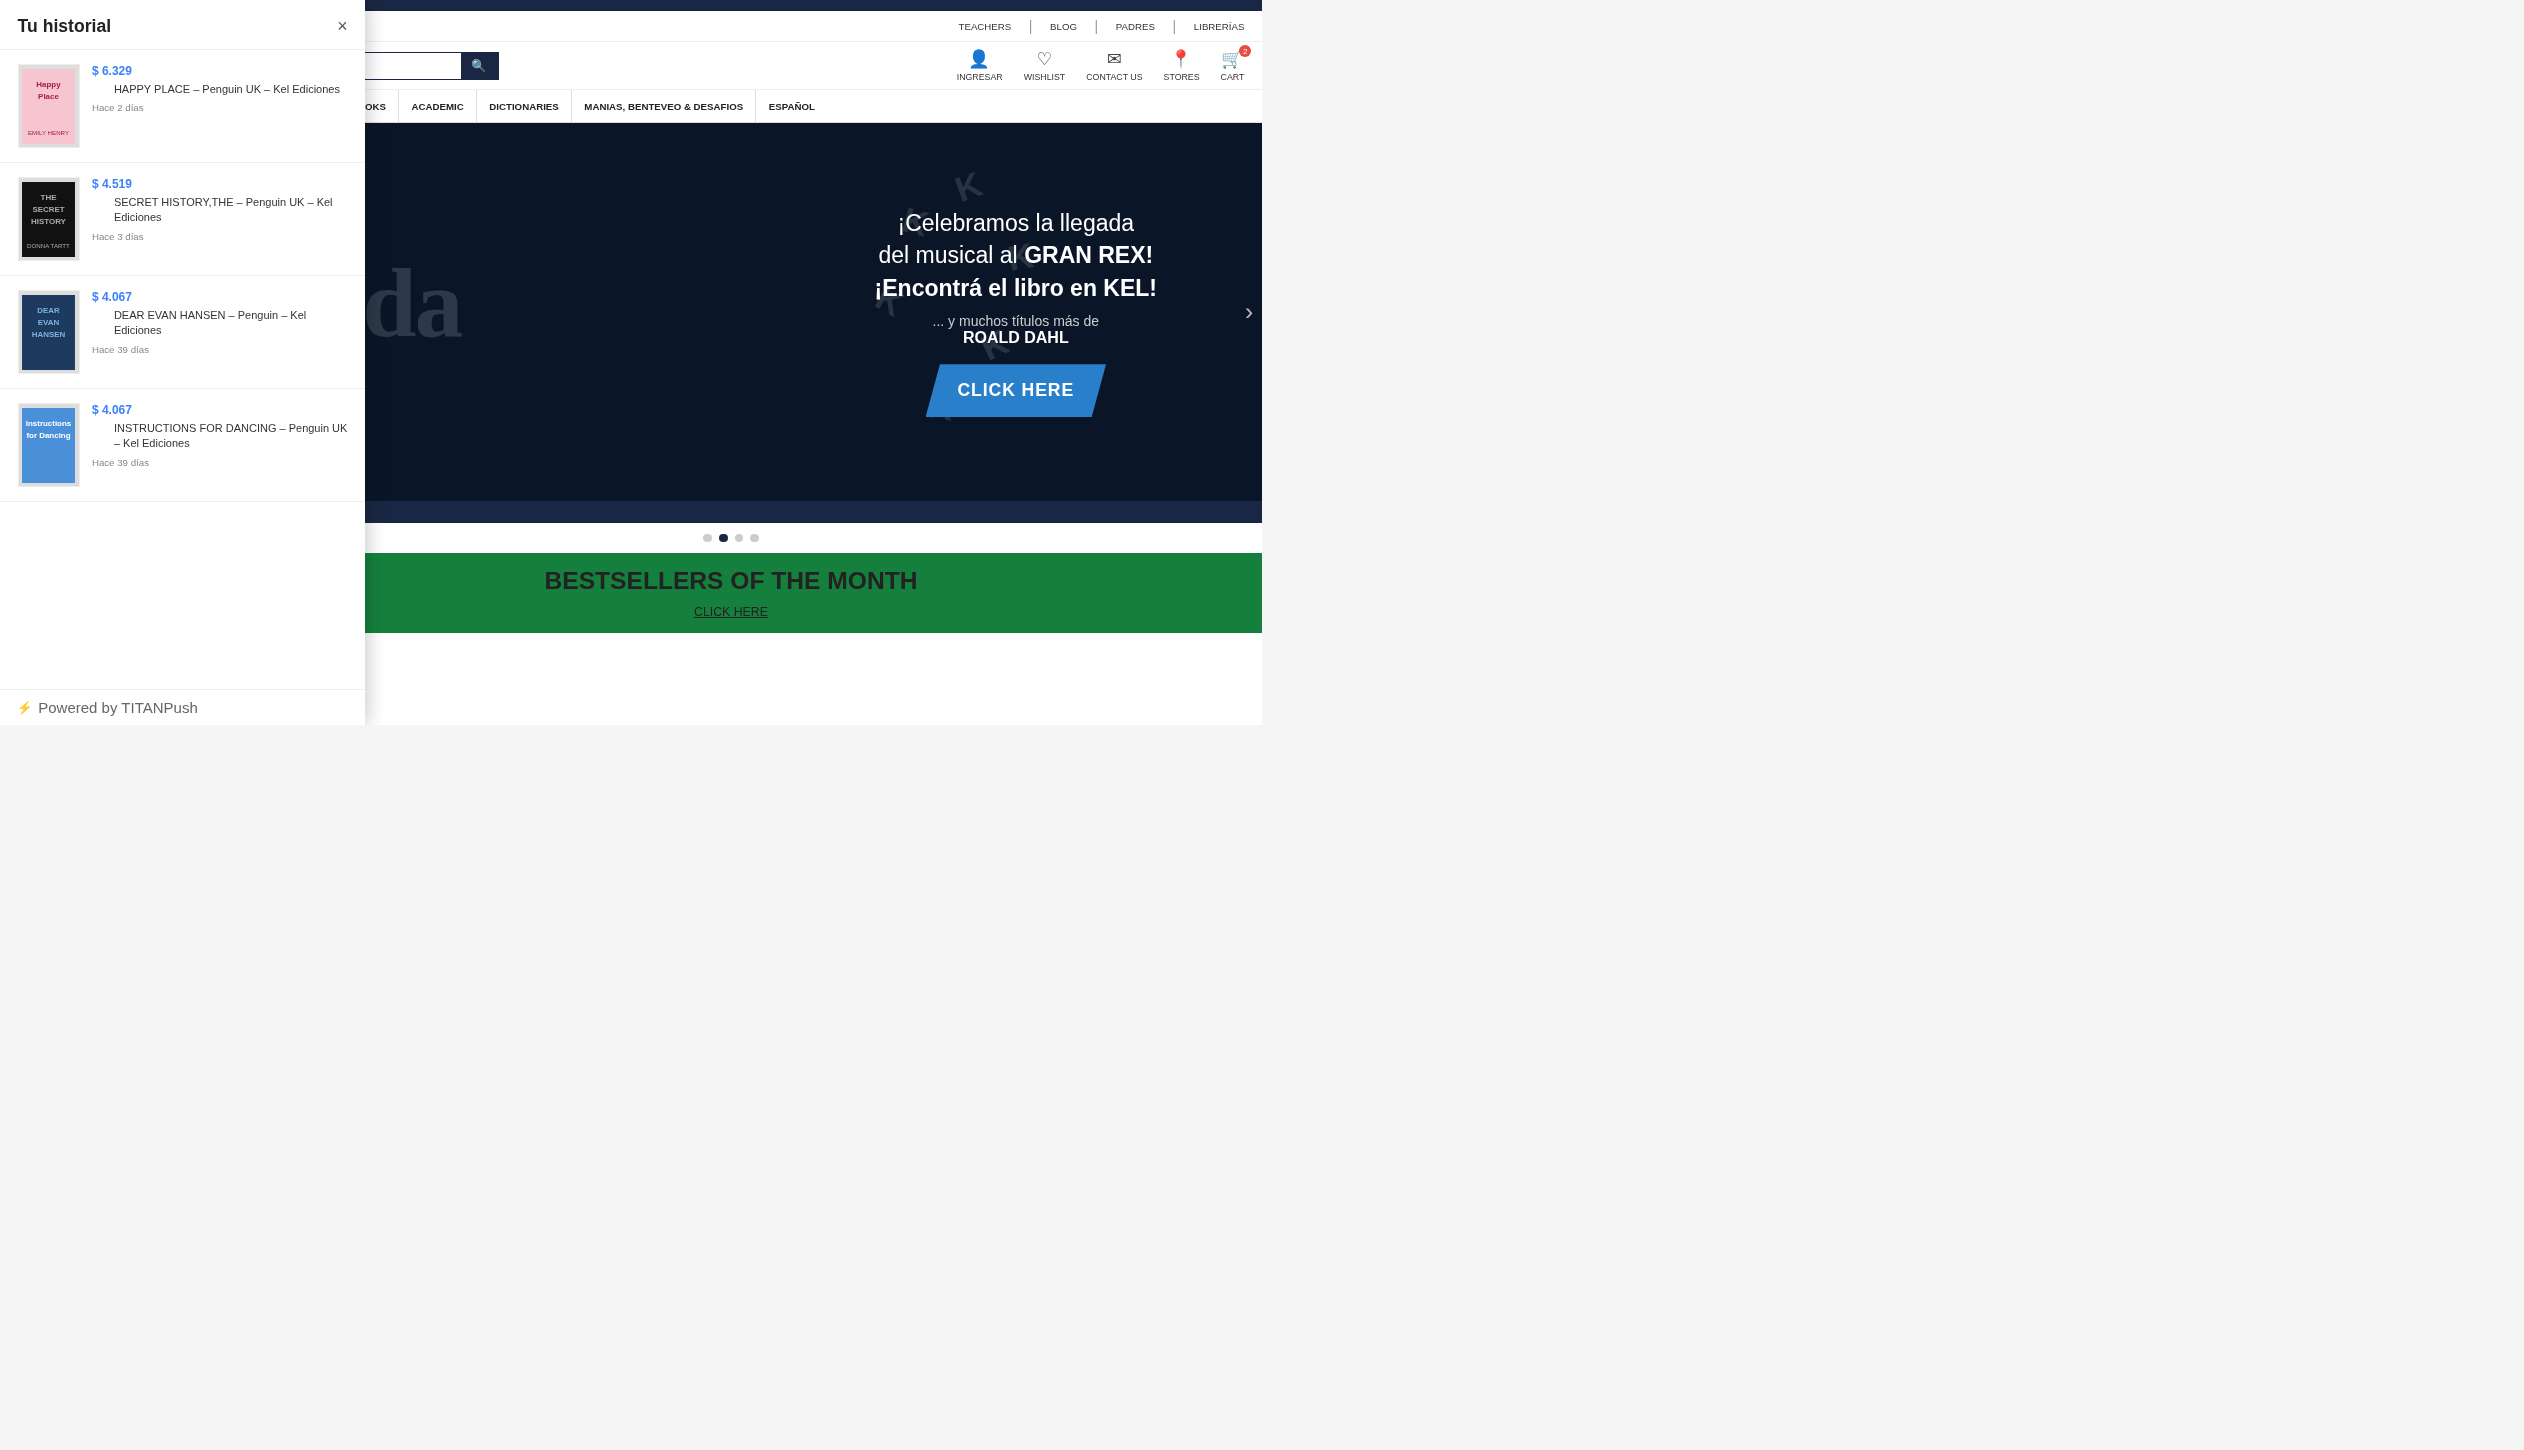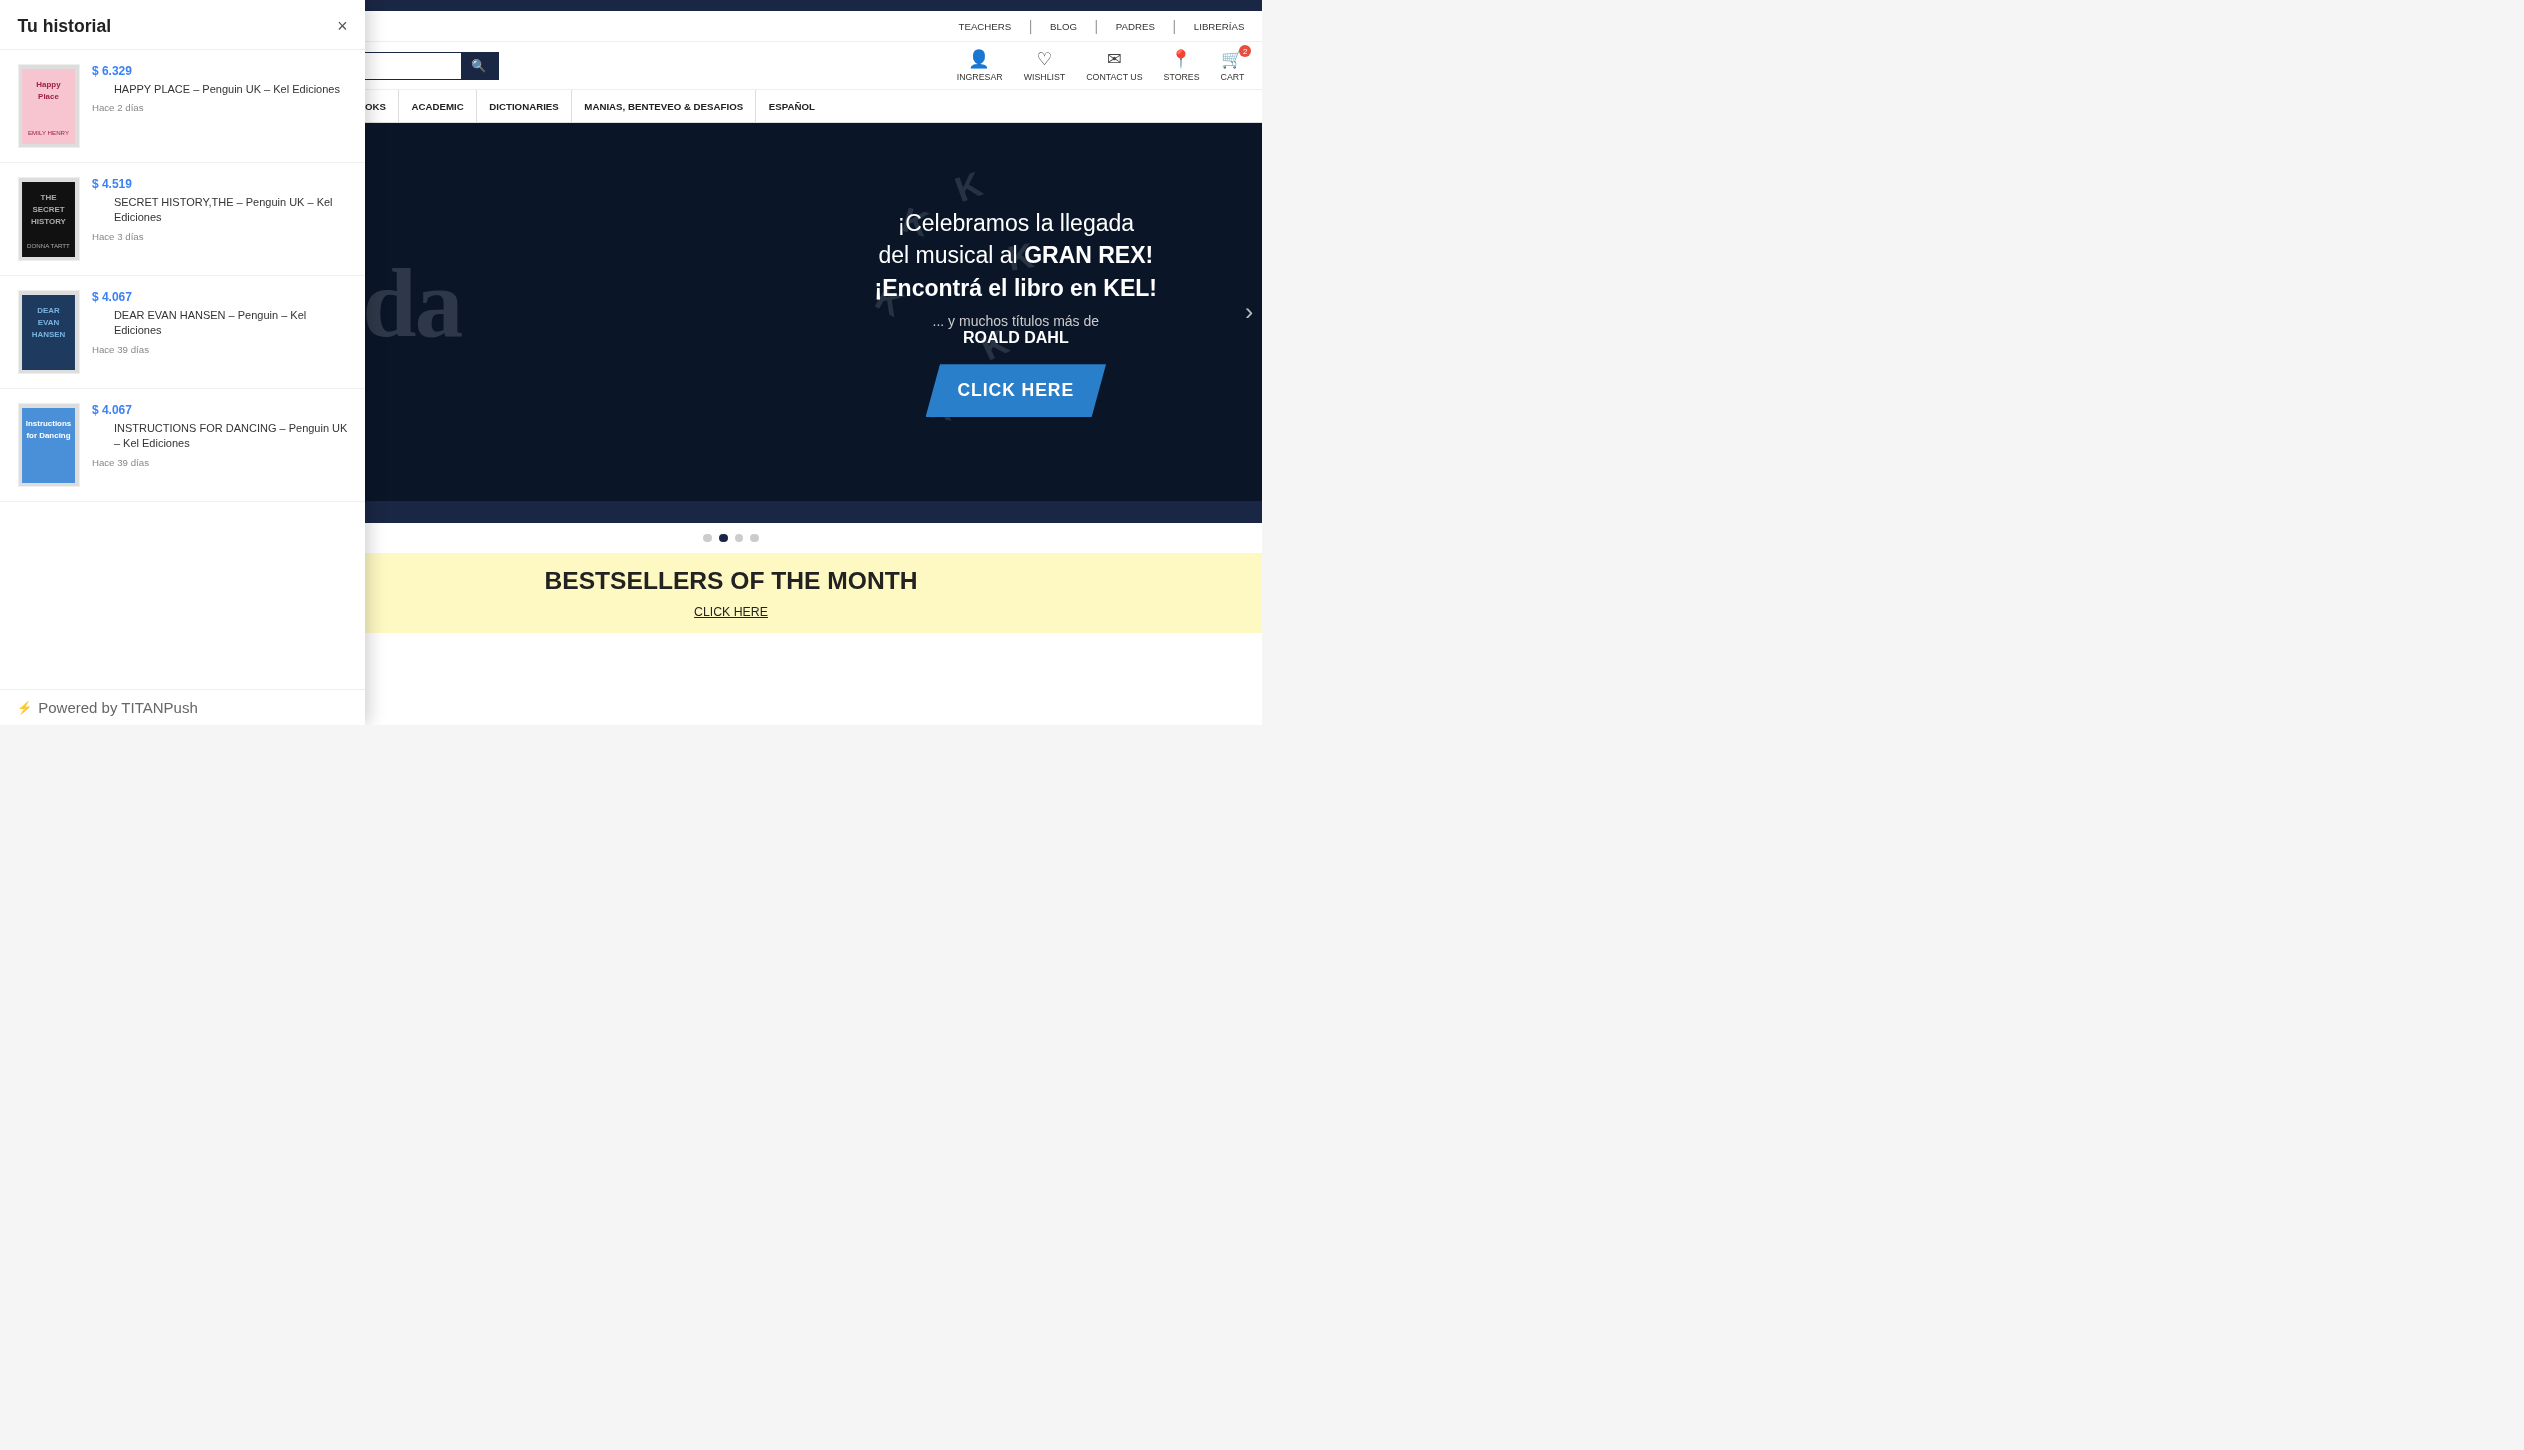--- a/index.html
+++ b/index.html
@@ -232,21 +232,21 @@
       border-radius: 50%;
       background: #ccc;
       cursor: pointer;
     }
     .carousel-indicators .dot.active {
       background: #1a2744;
     }
 
     
     .bestsellers-section {
-      background: #fef9c3;
+      background: #15803d;
       padding: 14px;
       text-align: center;
     }
     .bestsellers-title {
       font-size: 24.6px;
       font-weight: 700;
       color: #222;
       margin-bottom: 10.5px;
     }
     .click-here-link {

